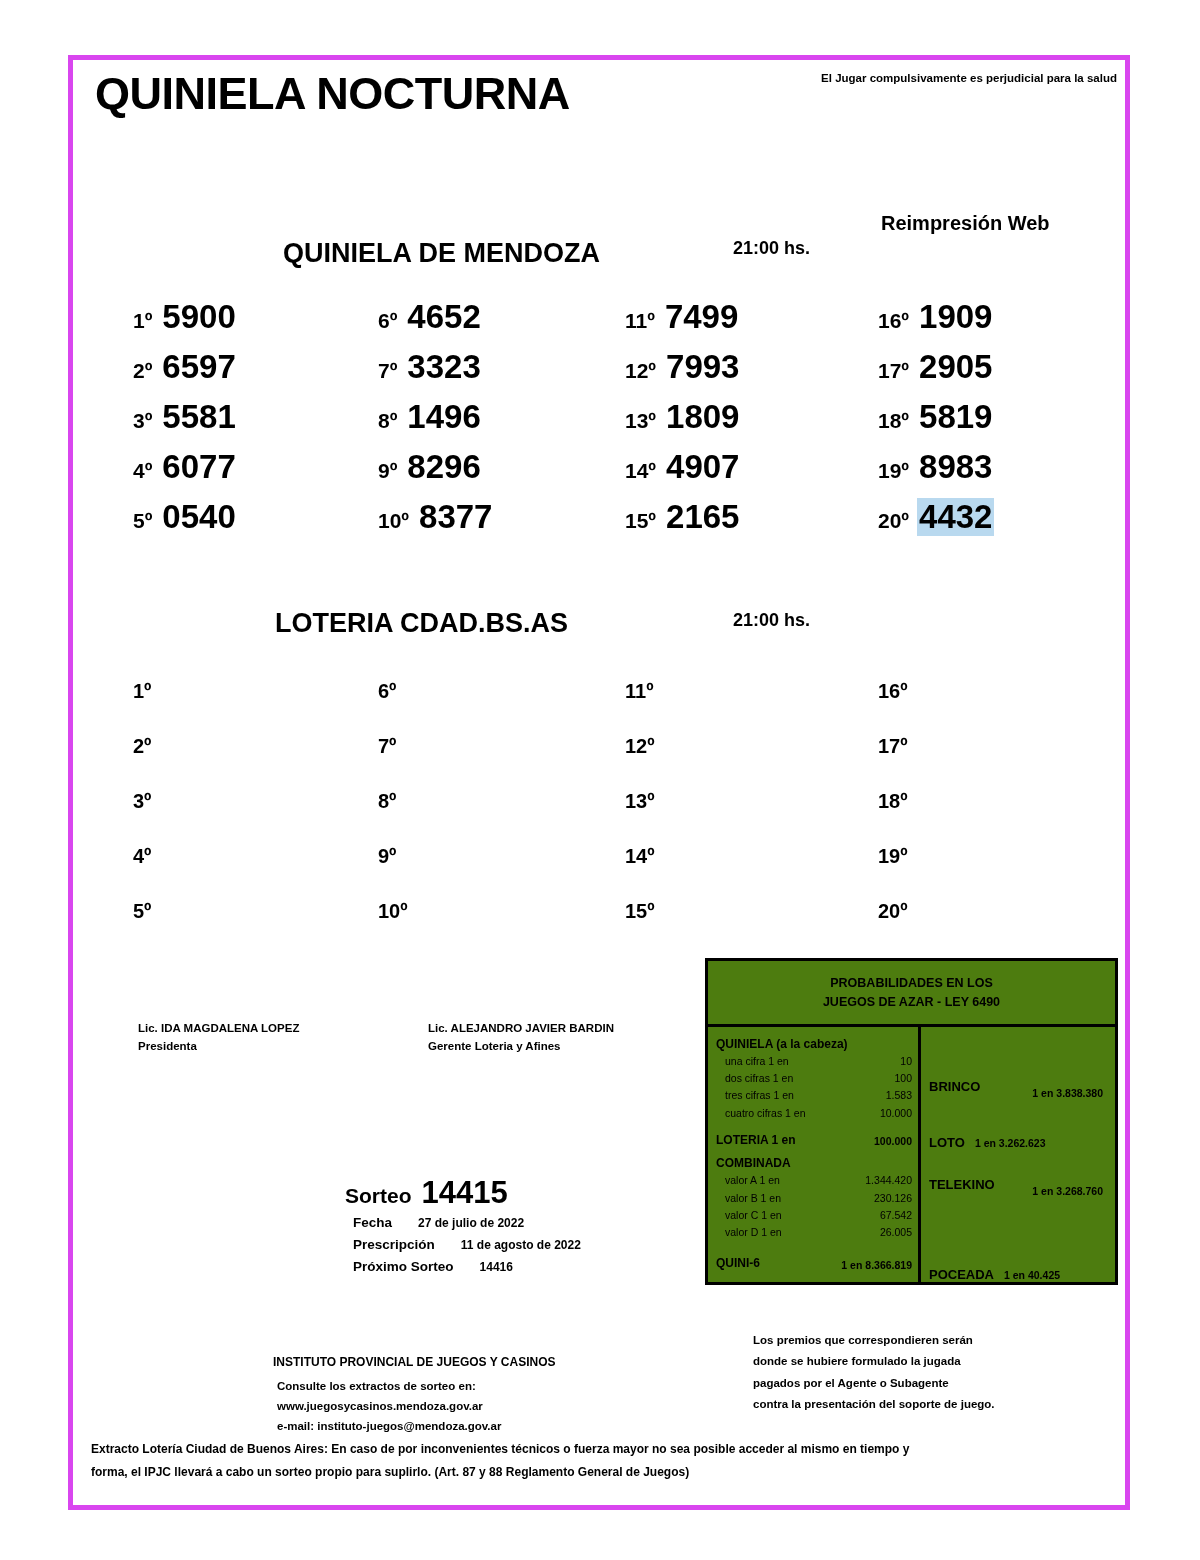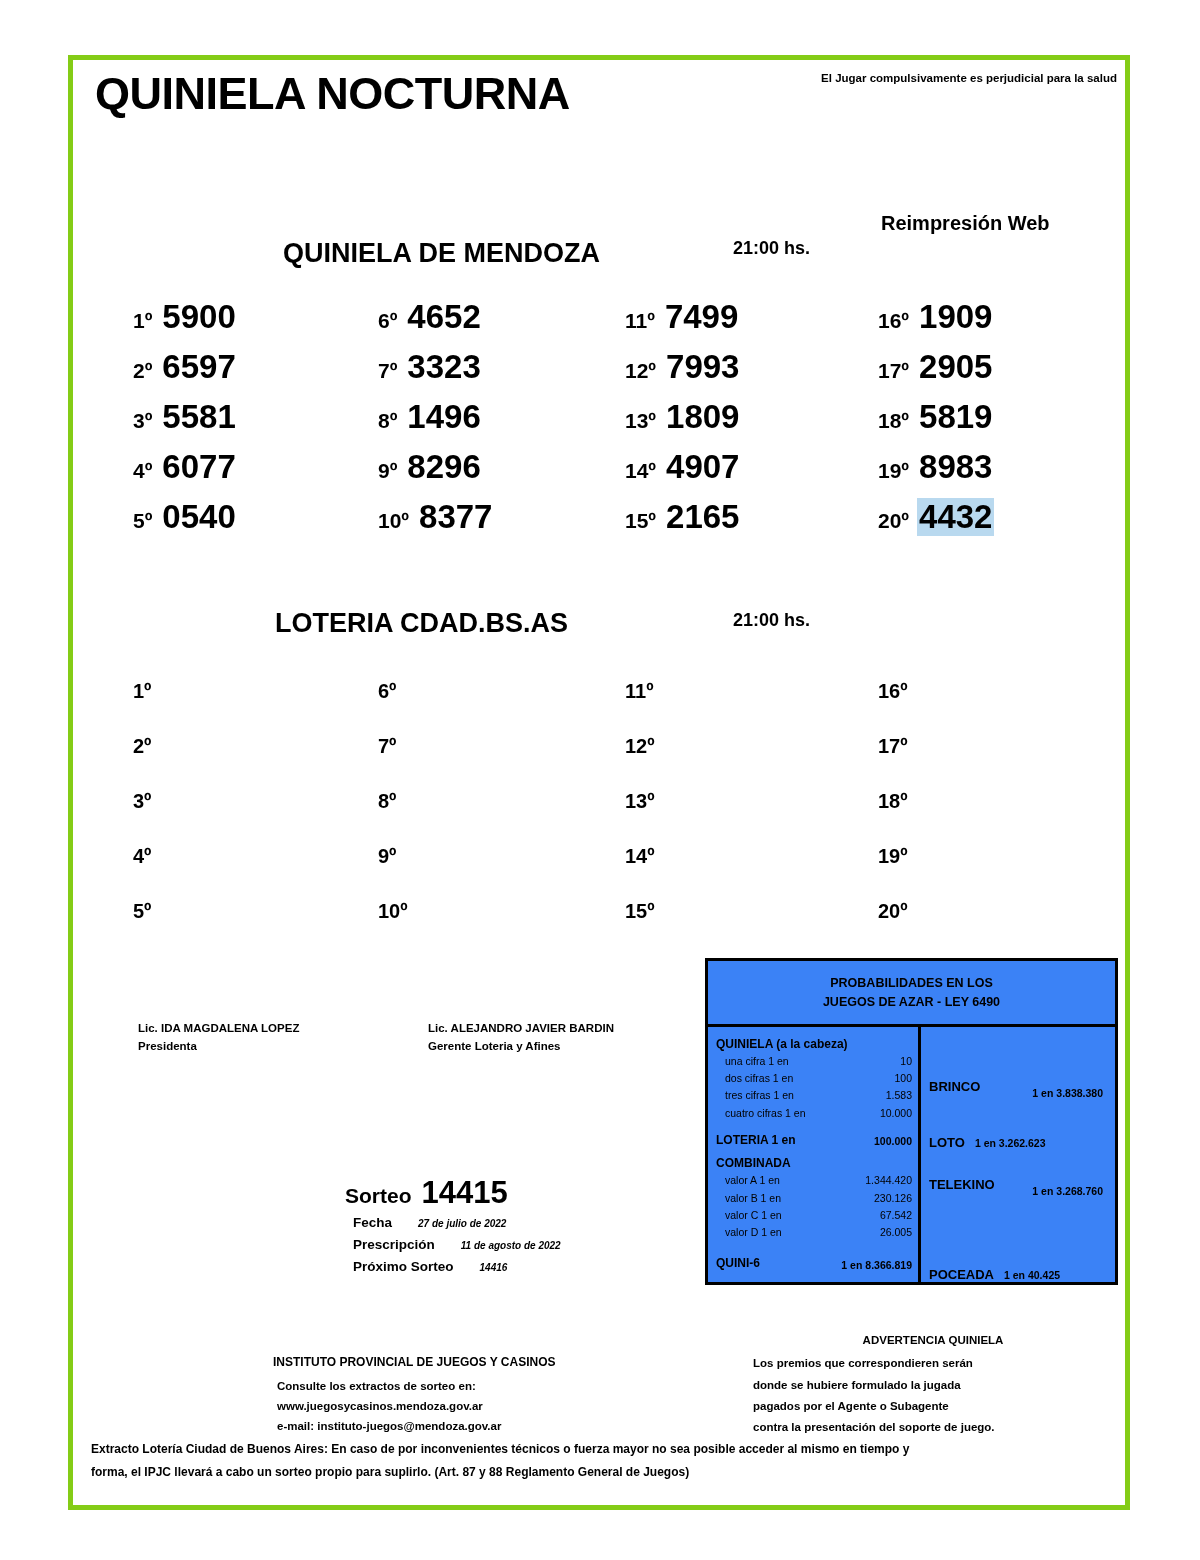--- a/index.html
+++ b/index.html
@@ -16,21 +16,21 @@
     overflow: hidden;
     position: relative;
   }
 
   #sheet {
     position: absolute;
     left: 68px;
     top: 55px;
     width: 1062px;
     height: 1455px;
-    border: 5px solid #84cc16;
+    border: 5px solid #d946ef;
     box-sizing: border-box;
     background: #ffffff;
   }
 
   
   .hdr {
     position: absolute;
     left: 0; top: 0; right: 0;
     height: 70px;
   }
@@ -143,32 +143,32 @@
   }
   .sorteo-line {
     display: flex;
     align-items: baseline;
     white-space: nowrap;
     margin-bottom: 4px;
   }
   .sorteo-line.big .label { font-size: 21px; font-weight: bold; margin-right: 10px; }
   .sorteo-line.big .value { font-size: 31px; font-weight: bold; }
   .sorteo-line.sm .label { font-size: 13.5px; font-weight: bold; margin-right: 8px; }
-  .sorteo-line.sm .value { font-size: 10px; font-weight: bold; font-style: italic; }
+  .sorteo-line.sm .value { font-size: 12px; font-weight: bold; }
   .sorteo-line.sm { margin-bottom: 7px; margin-left: 8px; gap: 18px; }
 
   
   #prob-box {
     position: absolute;
     left: 632px;
     top: 898px;
     width: 413px;
     border: 3px solid #000000;
     box-sizing: border-box;
-    background: #3b82f6;
+    background: #4d7c0f;
   }
   #prob-head {
     border-bottom: 3px solid #000000;
     text-align: center;
     padding: 13px 0 11px 0;
     font-size: 12.5px;
     font-weight: bold;
     line-height: 1.55;
   }
   #prob-body {
@@ -590,21 +590,20 @@
               <div class="rname">POCEADA</div>
               <div class="rodds">1 en 40.425</div>
             </div>
           </div>
       </div>
 
     </div>
   </div>
 
   <div id="advertencia">
-    <div class="adv-title">ADVERTENCIA QUINIELA</div>
     <div>Los premios que correspondieren serán</div>
     <div>donde se hubiere formulado la jugada</div>
     <div>pagados por el Agente o Subagente</div>
     <div>contra la presentación del soporte de juego.</div>
   </div>
 
   <div id="institute">
     <div class="inst-title">INSTITUTO PROVINCIAL DE JUEGOS Y CASINOS</div>
     <div class="inst-line">Consulte los extractos de sorteo en:</div>
     <div class="inst-line">www.juegosycasinos.mendoza.gov.ar</div>

